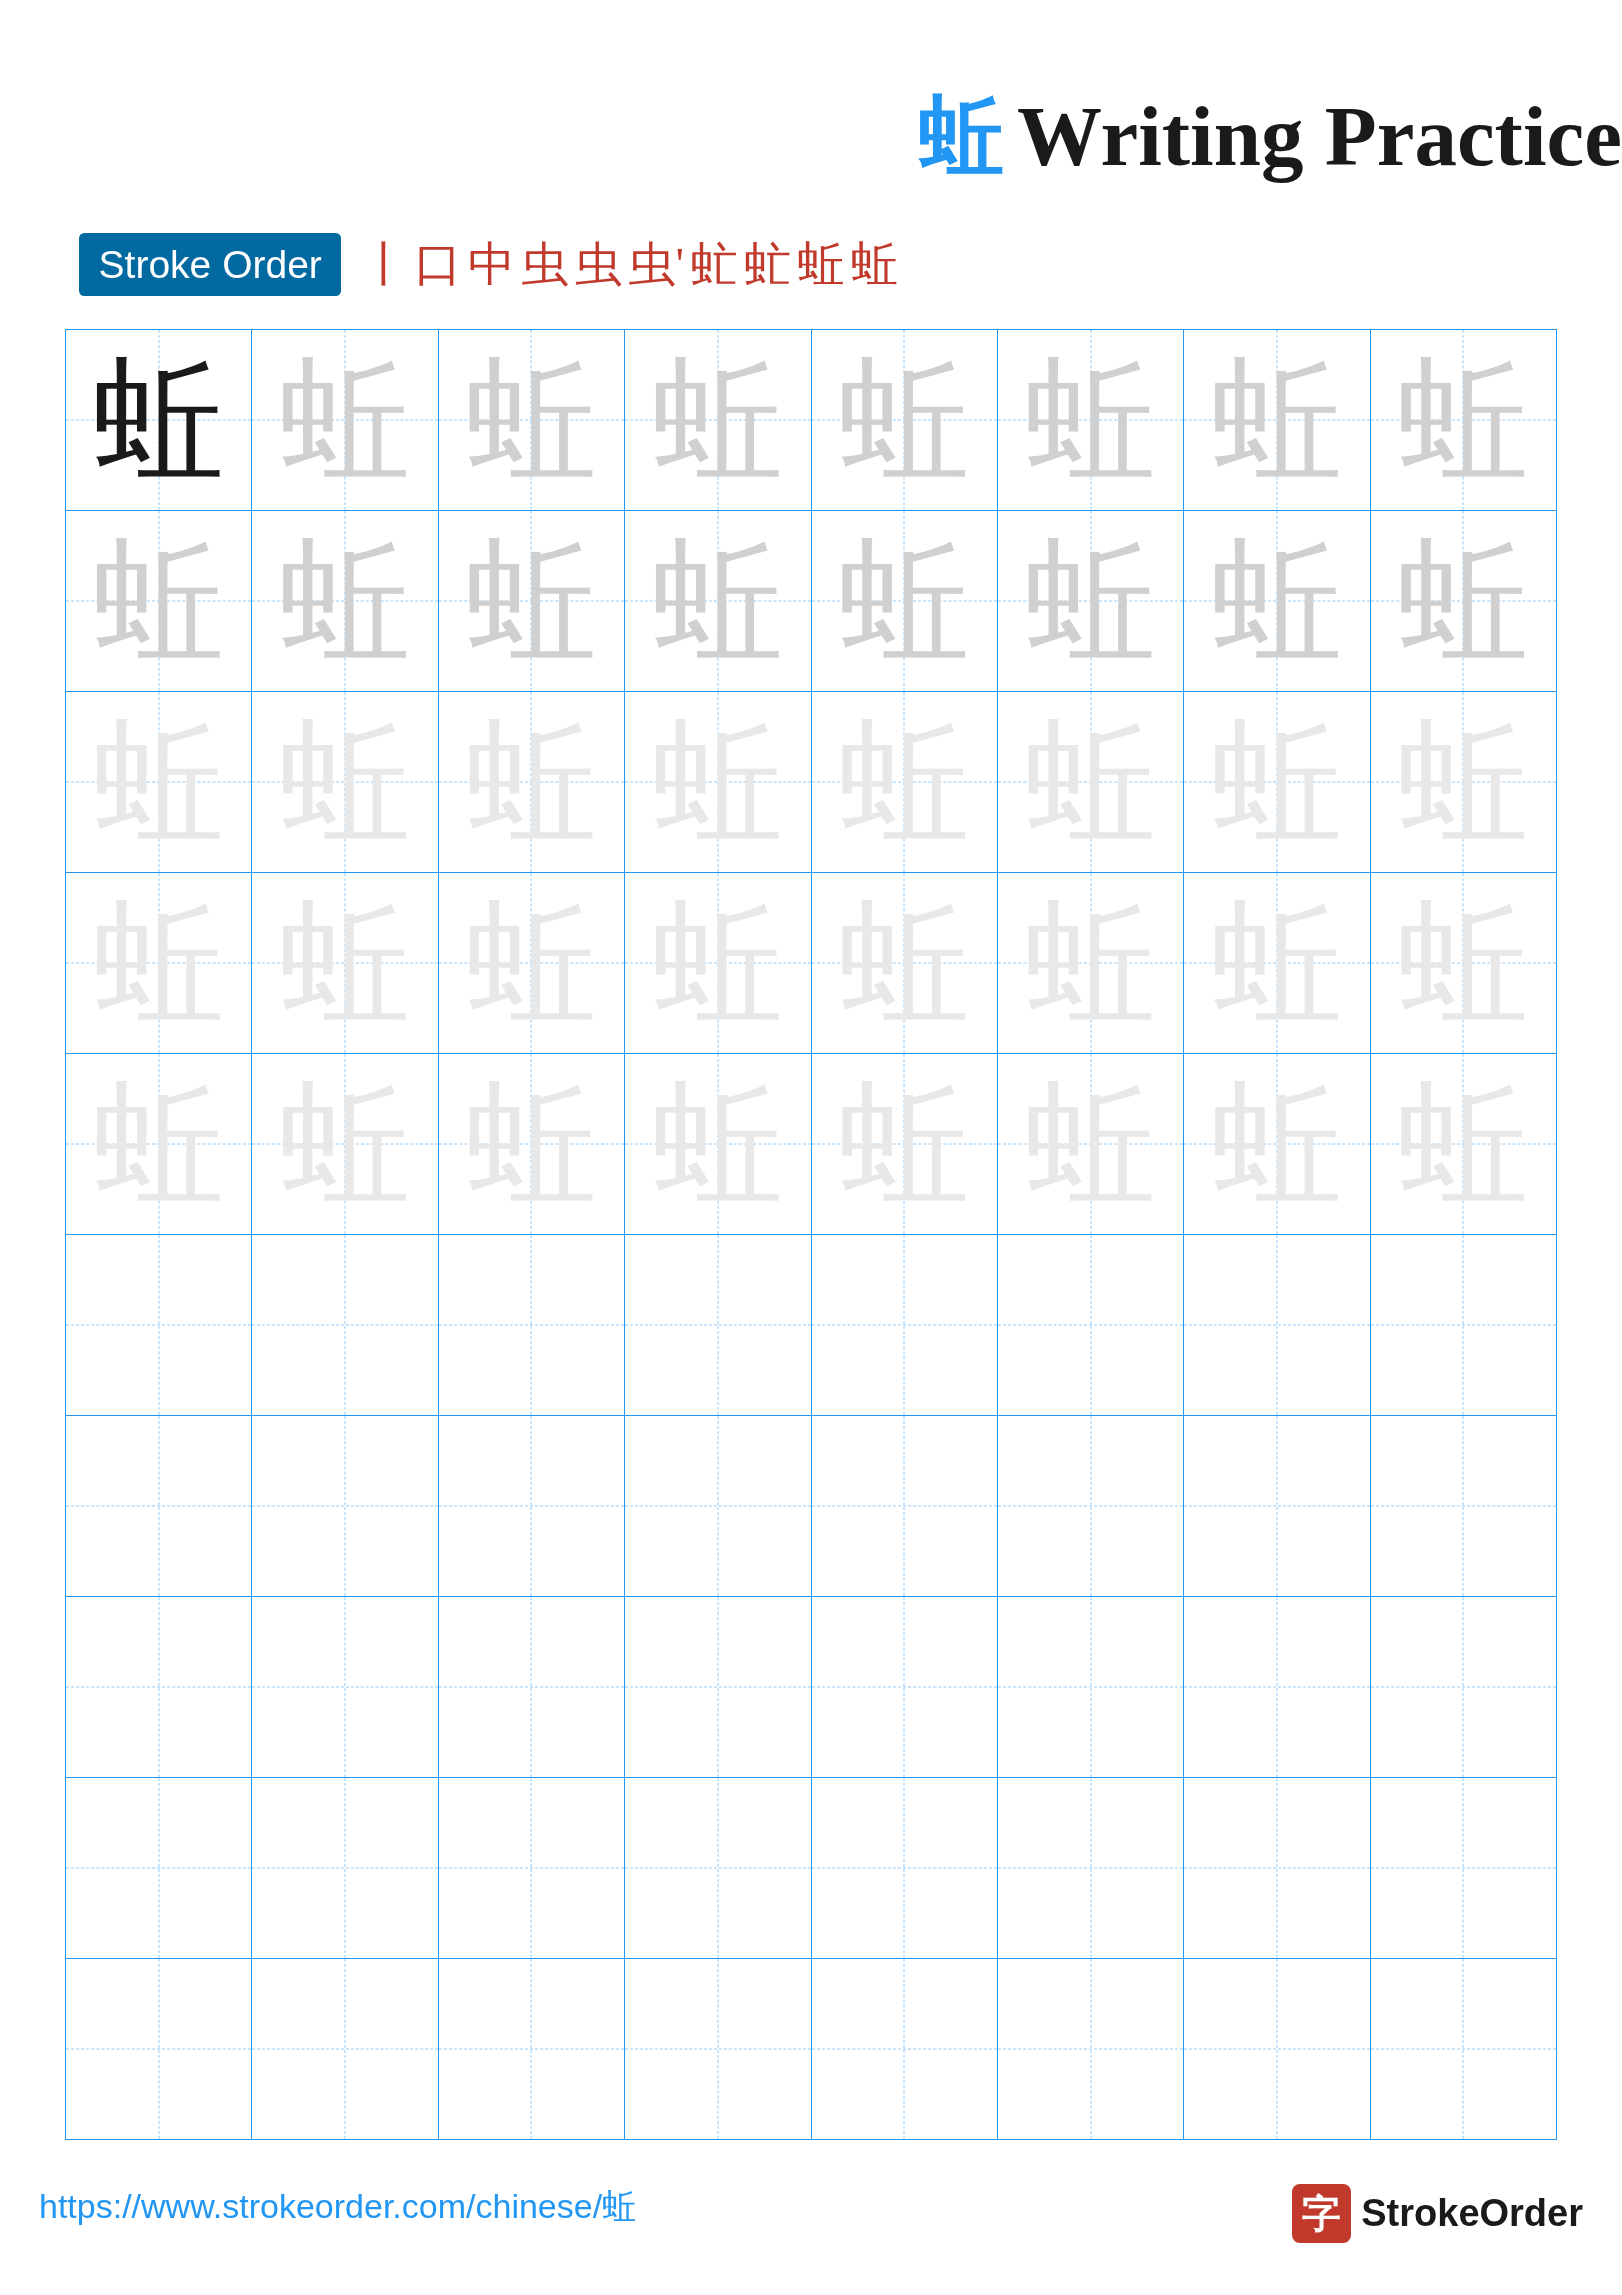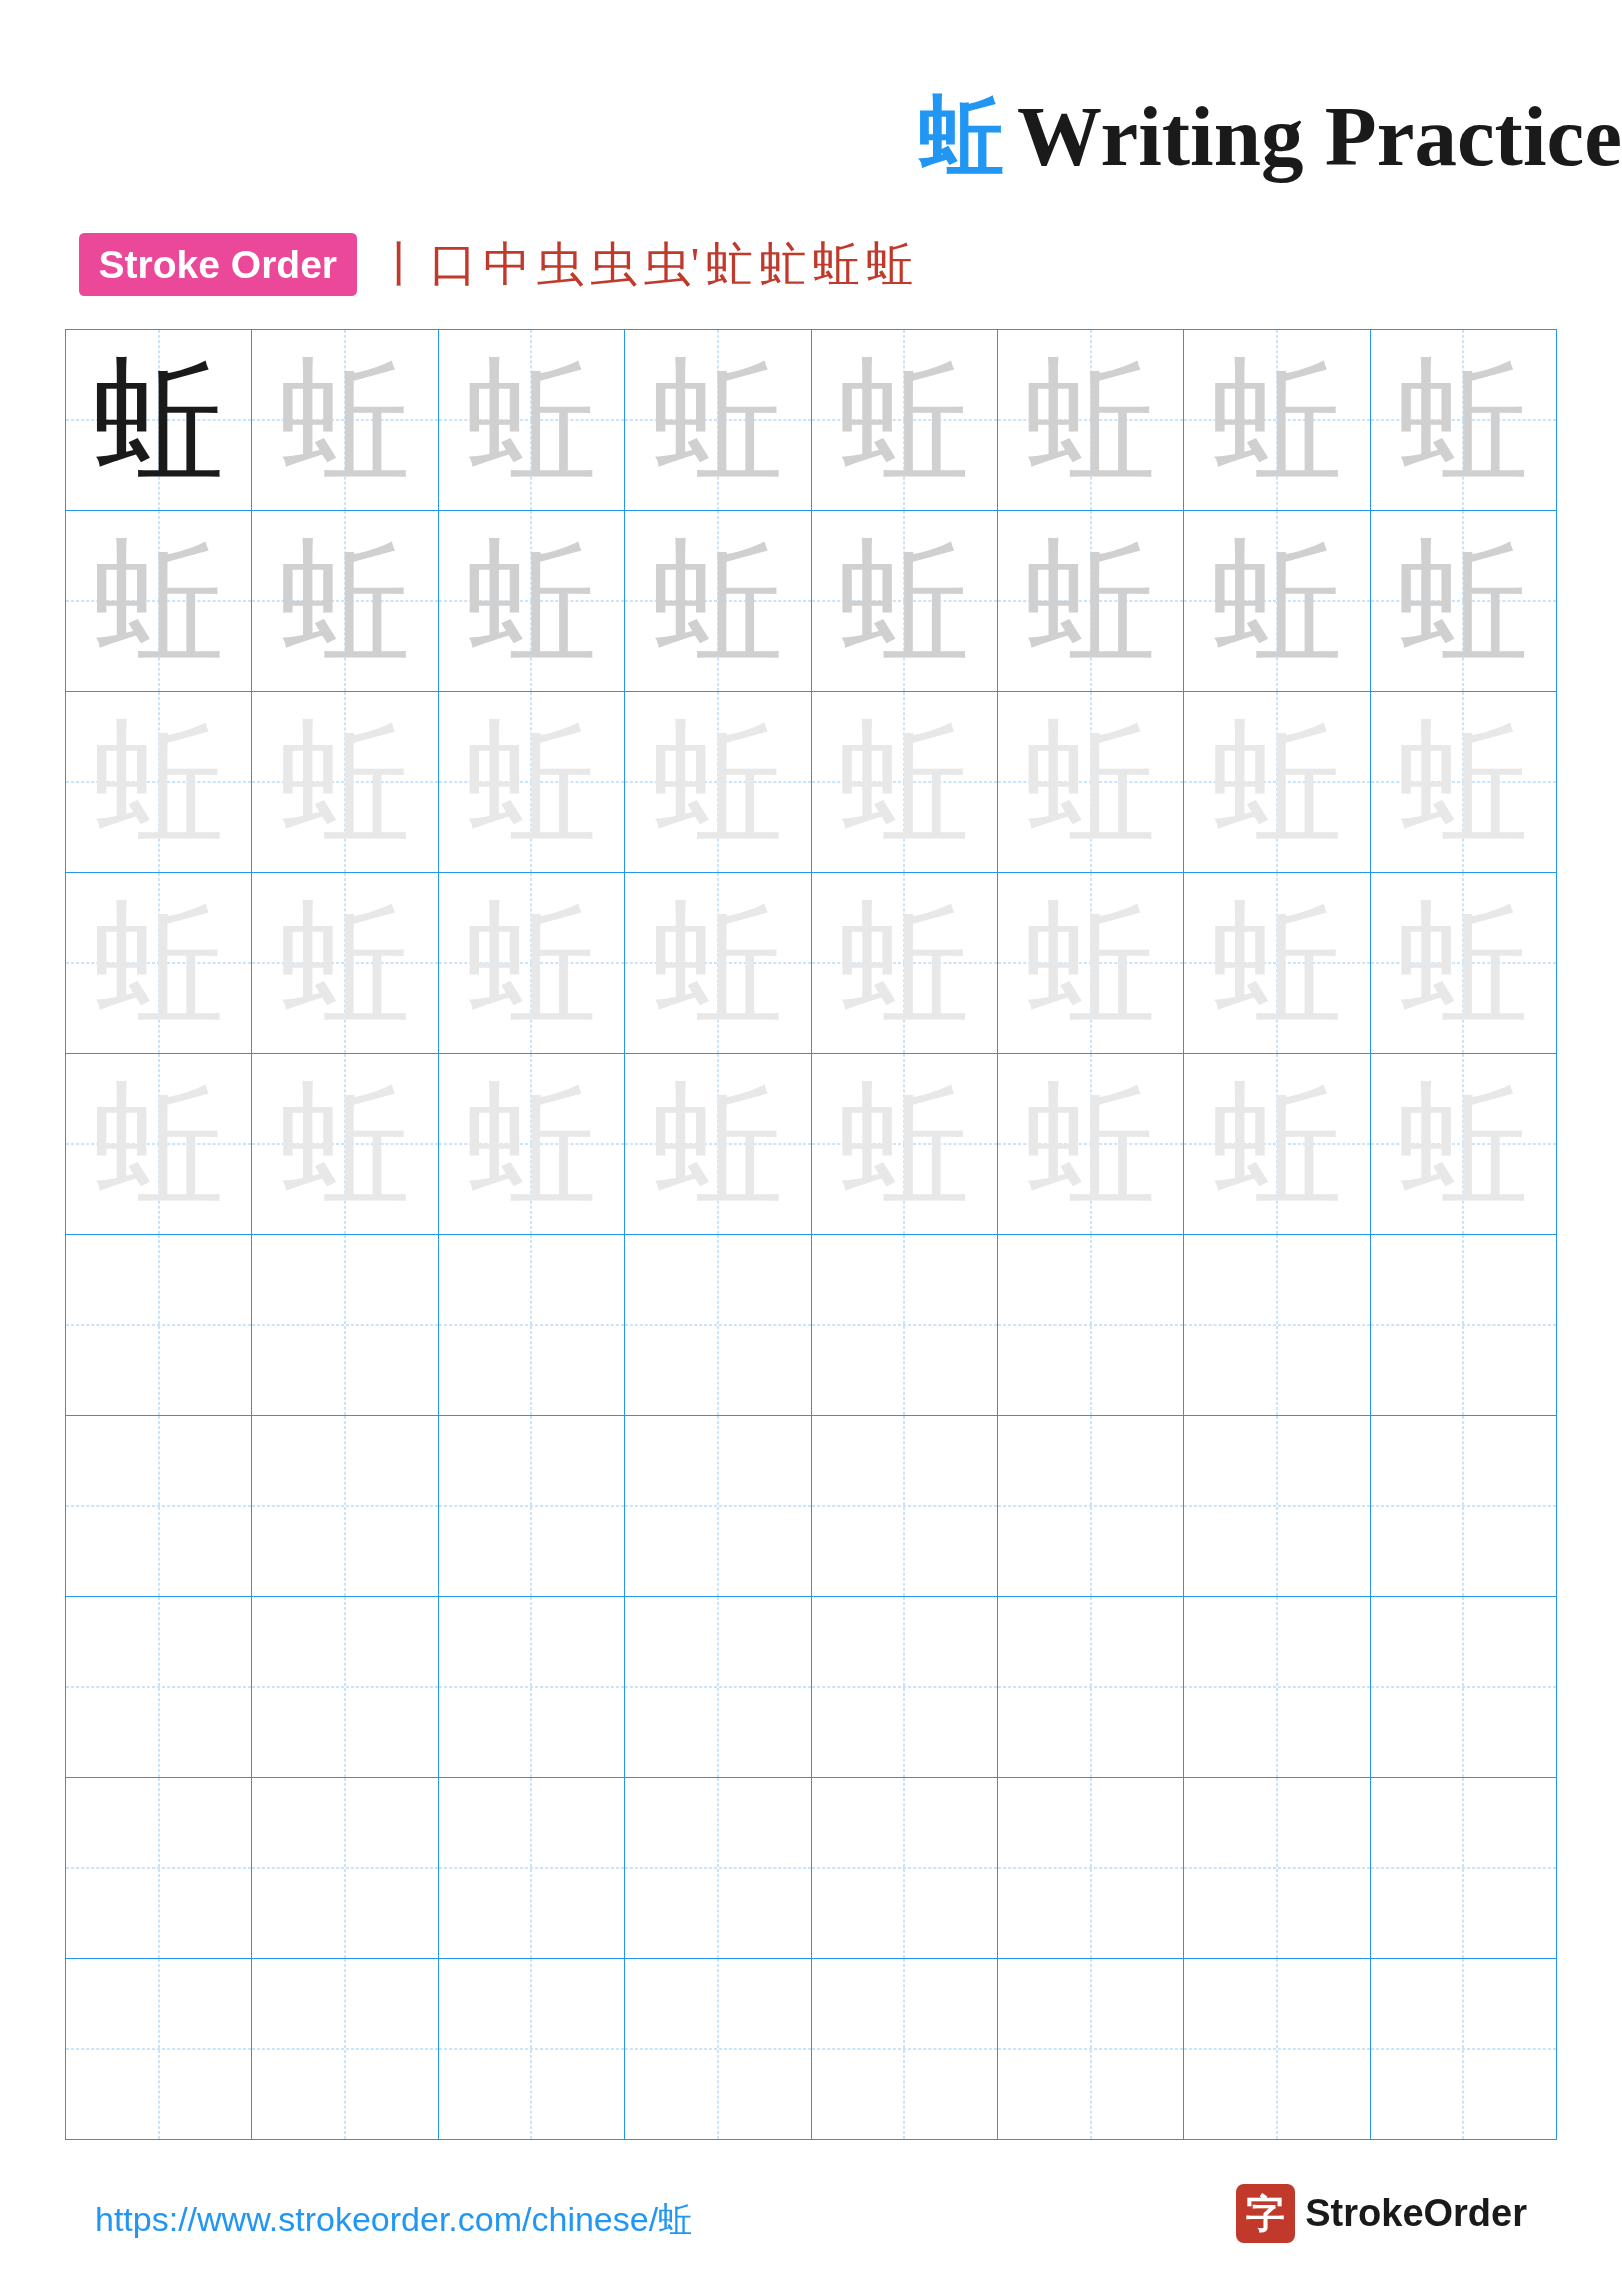--- a/index.html
+++ b/index.html
@@ -29,26 +29,26 @@
 
     .stroke-order-section {
       display: flex;
       align-items: center;
       padding-left: 79px;
       margin-bottom: 33px;
       gap: 19.6px;
     }
 
     .stroke-order-badge {
-      background: #ec4899;
+      background: #0369a1;
       color: white;
       padding: 9.2px 19.6px;
       border-radius: 5.2px;
       font-size: 39px;
-      font-weight: bold;
+      font-weight: normal;
       font-family: sans-serif;
       white-space: nowrap;
     }
 
     .stroke-sequence {
       display: flex;
       align-items: center;
       gap: 6.5px;
       font-size: 47px;
       color: #c0392b;
@@ -125,23 +125,23 @@
       line-height: 1;
     }
 
     
     .footer {
       position: absolute;
       bottom: 52px;
       left: 0;
       right: 0;
       display: flex;
-      align-items: flex-end;
+      align-items: flex-start;
       justify-content: space-between;
-      padding: 0 95px;
+      padding: 0 39px;
     }
 
     .footer-url {
       color: #2196F3;
       font-size: 34px;
       font-family: sans-serif;
     }
 
     .footer-logo {
       display: flex;

